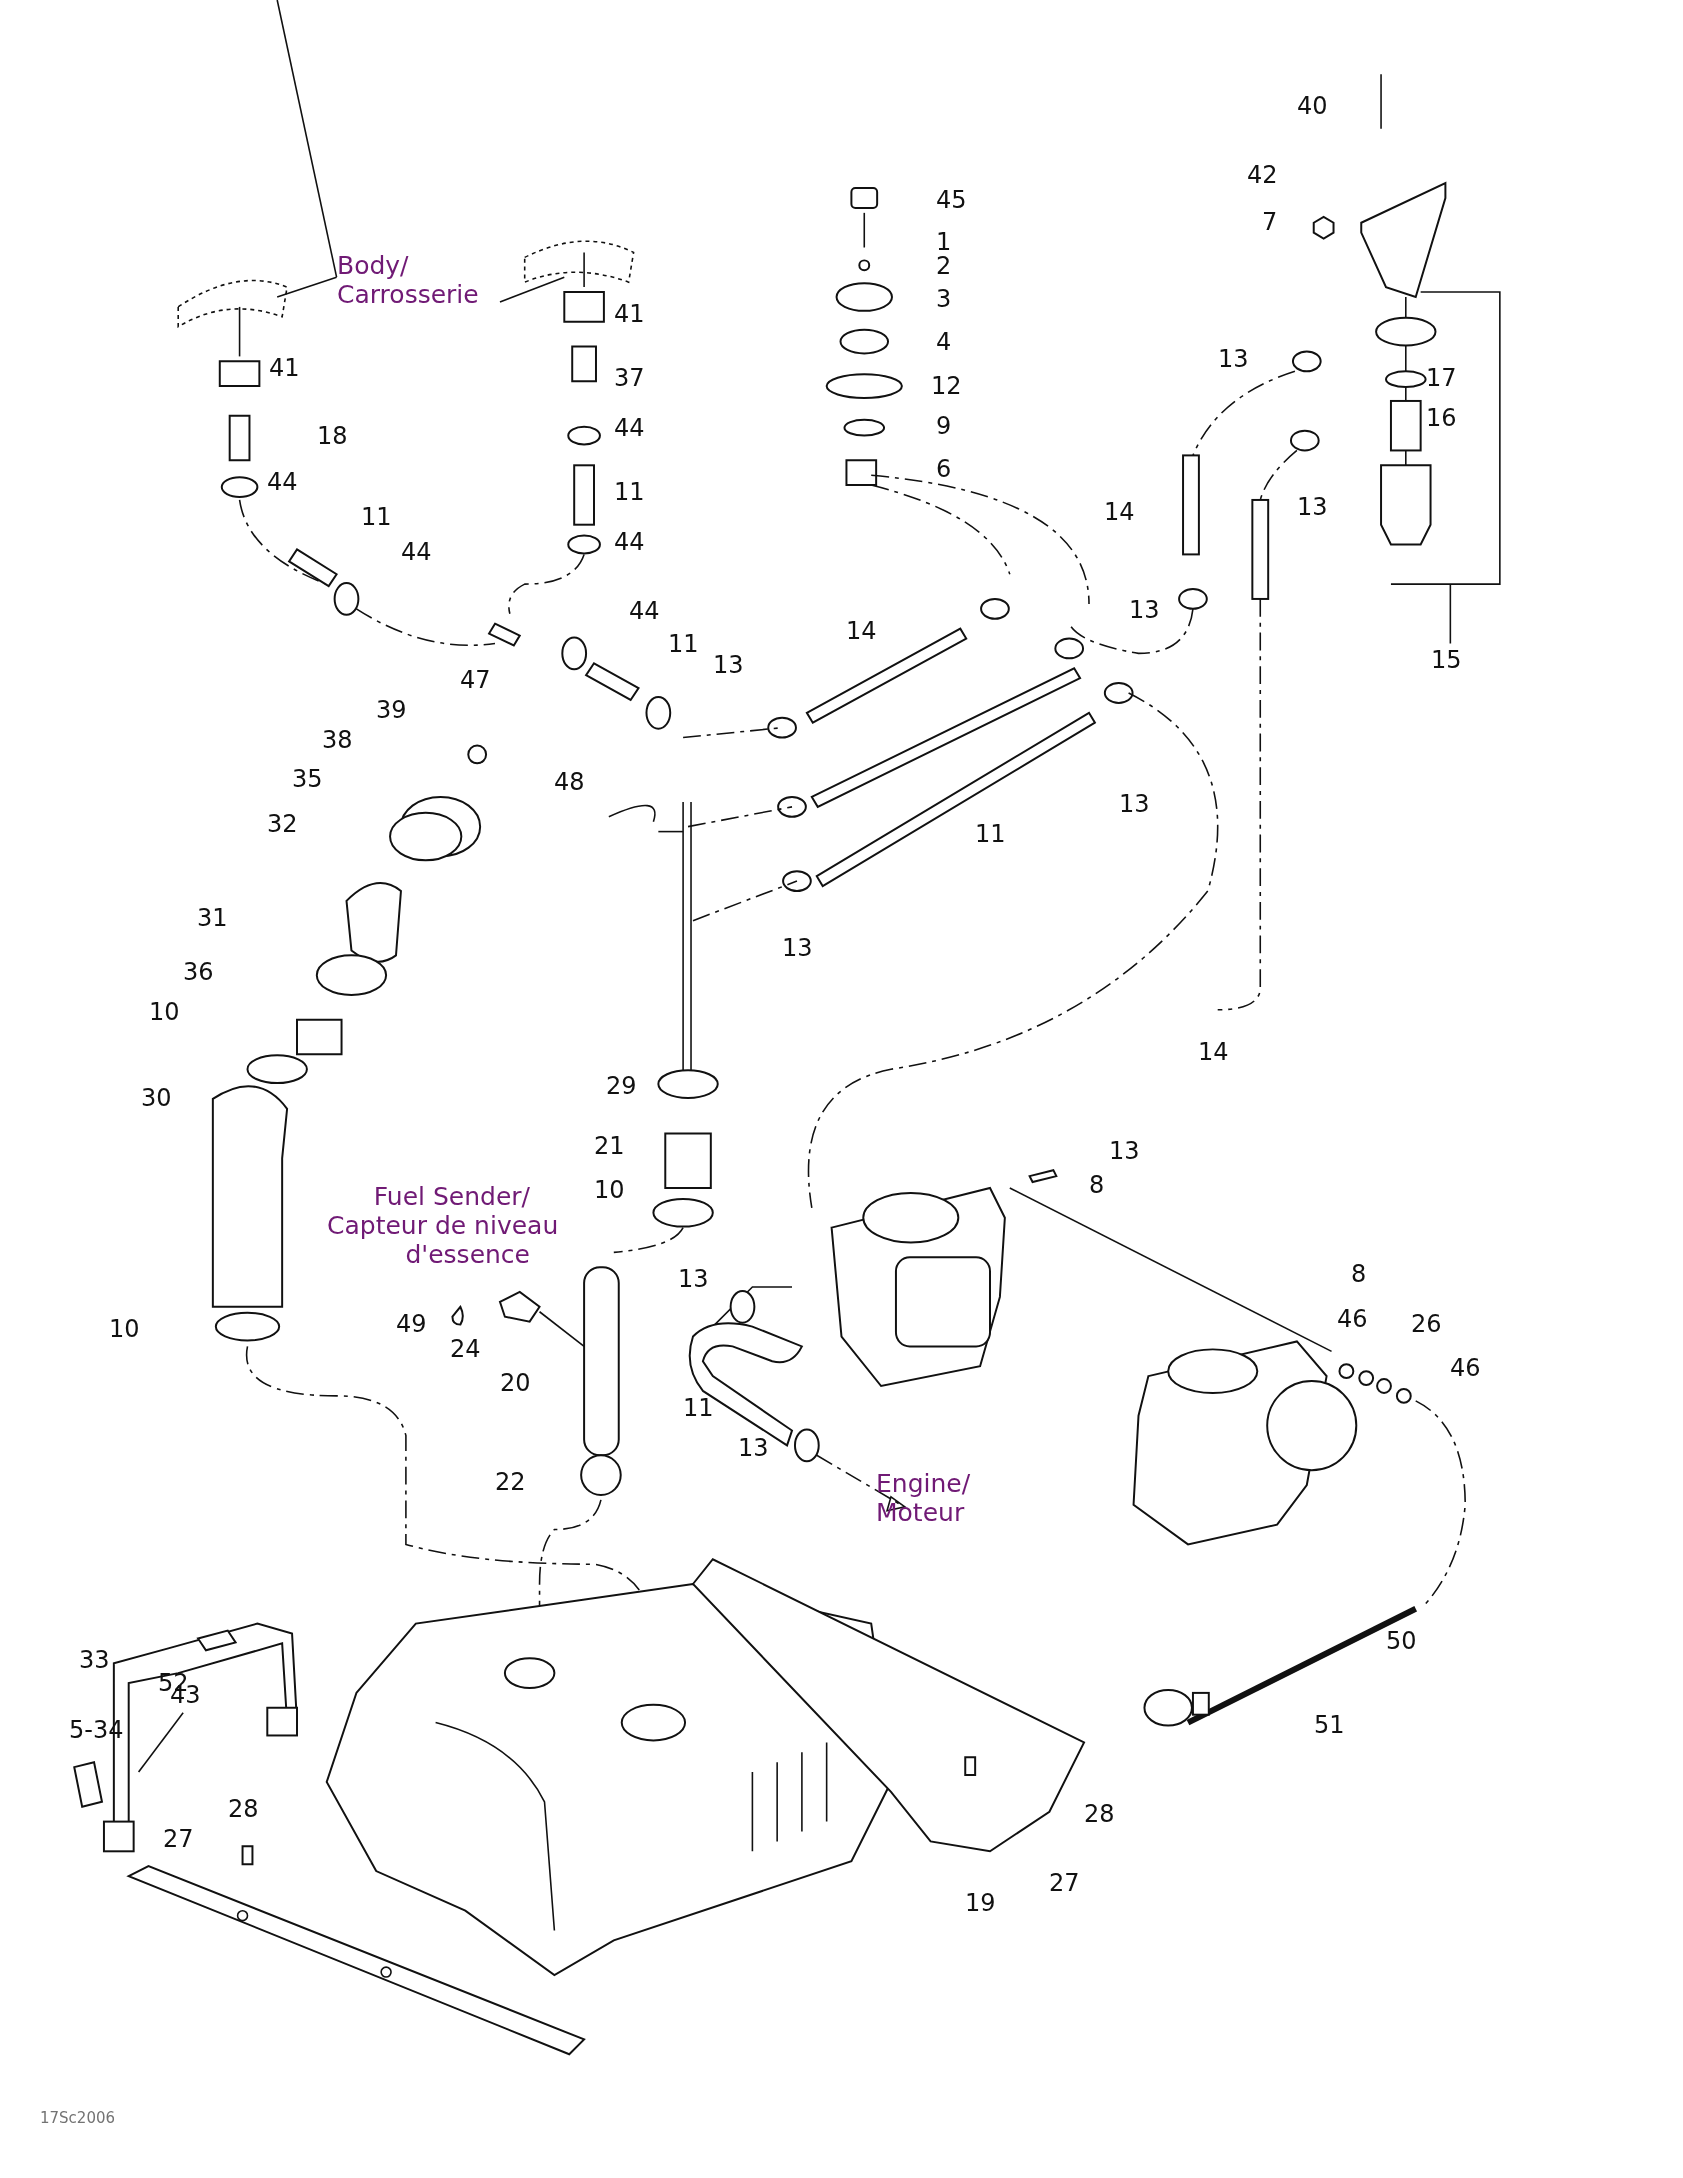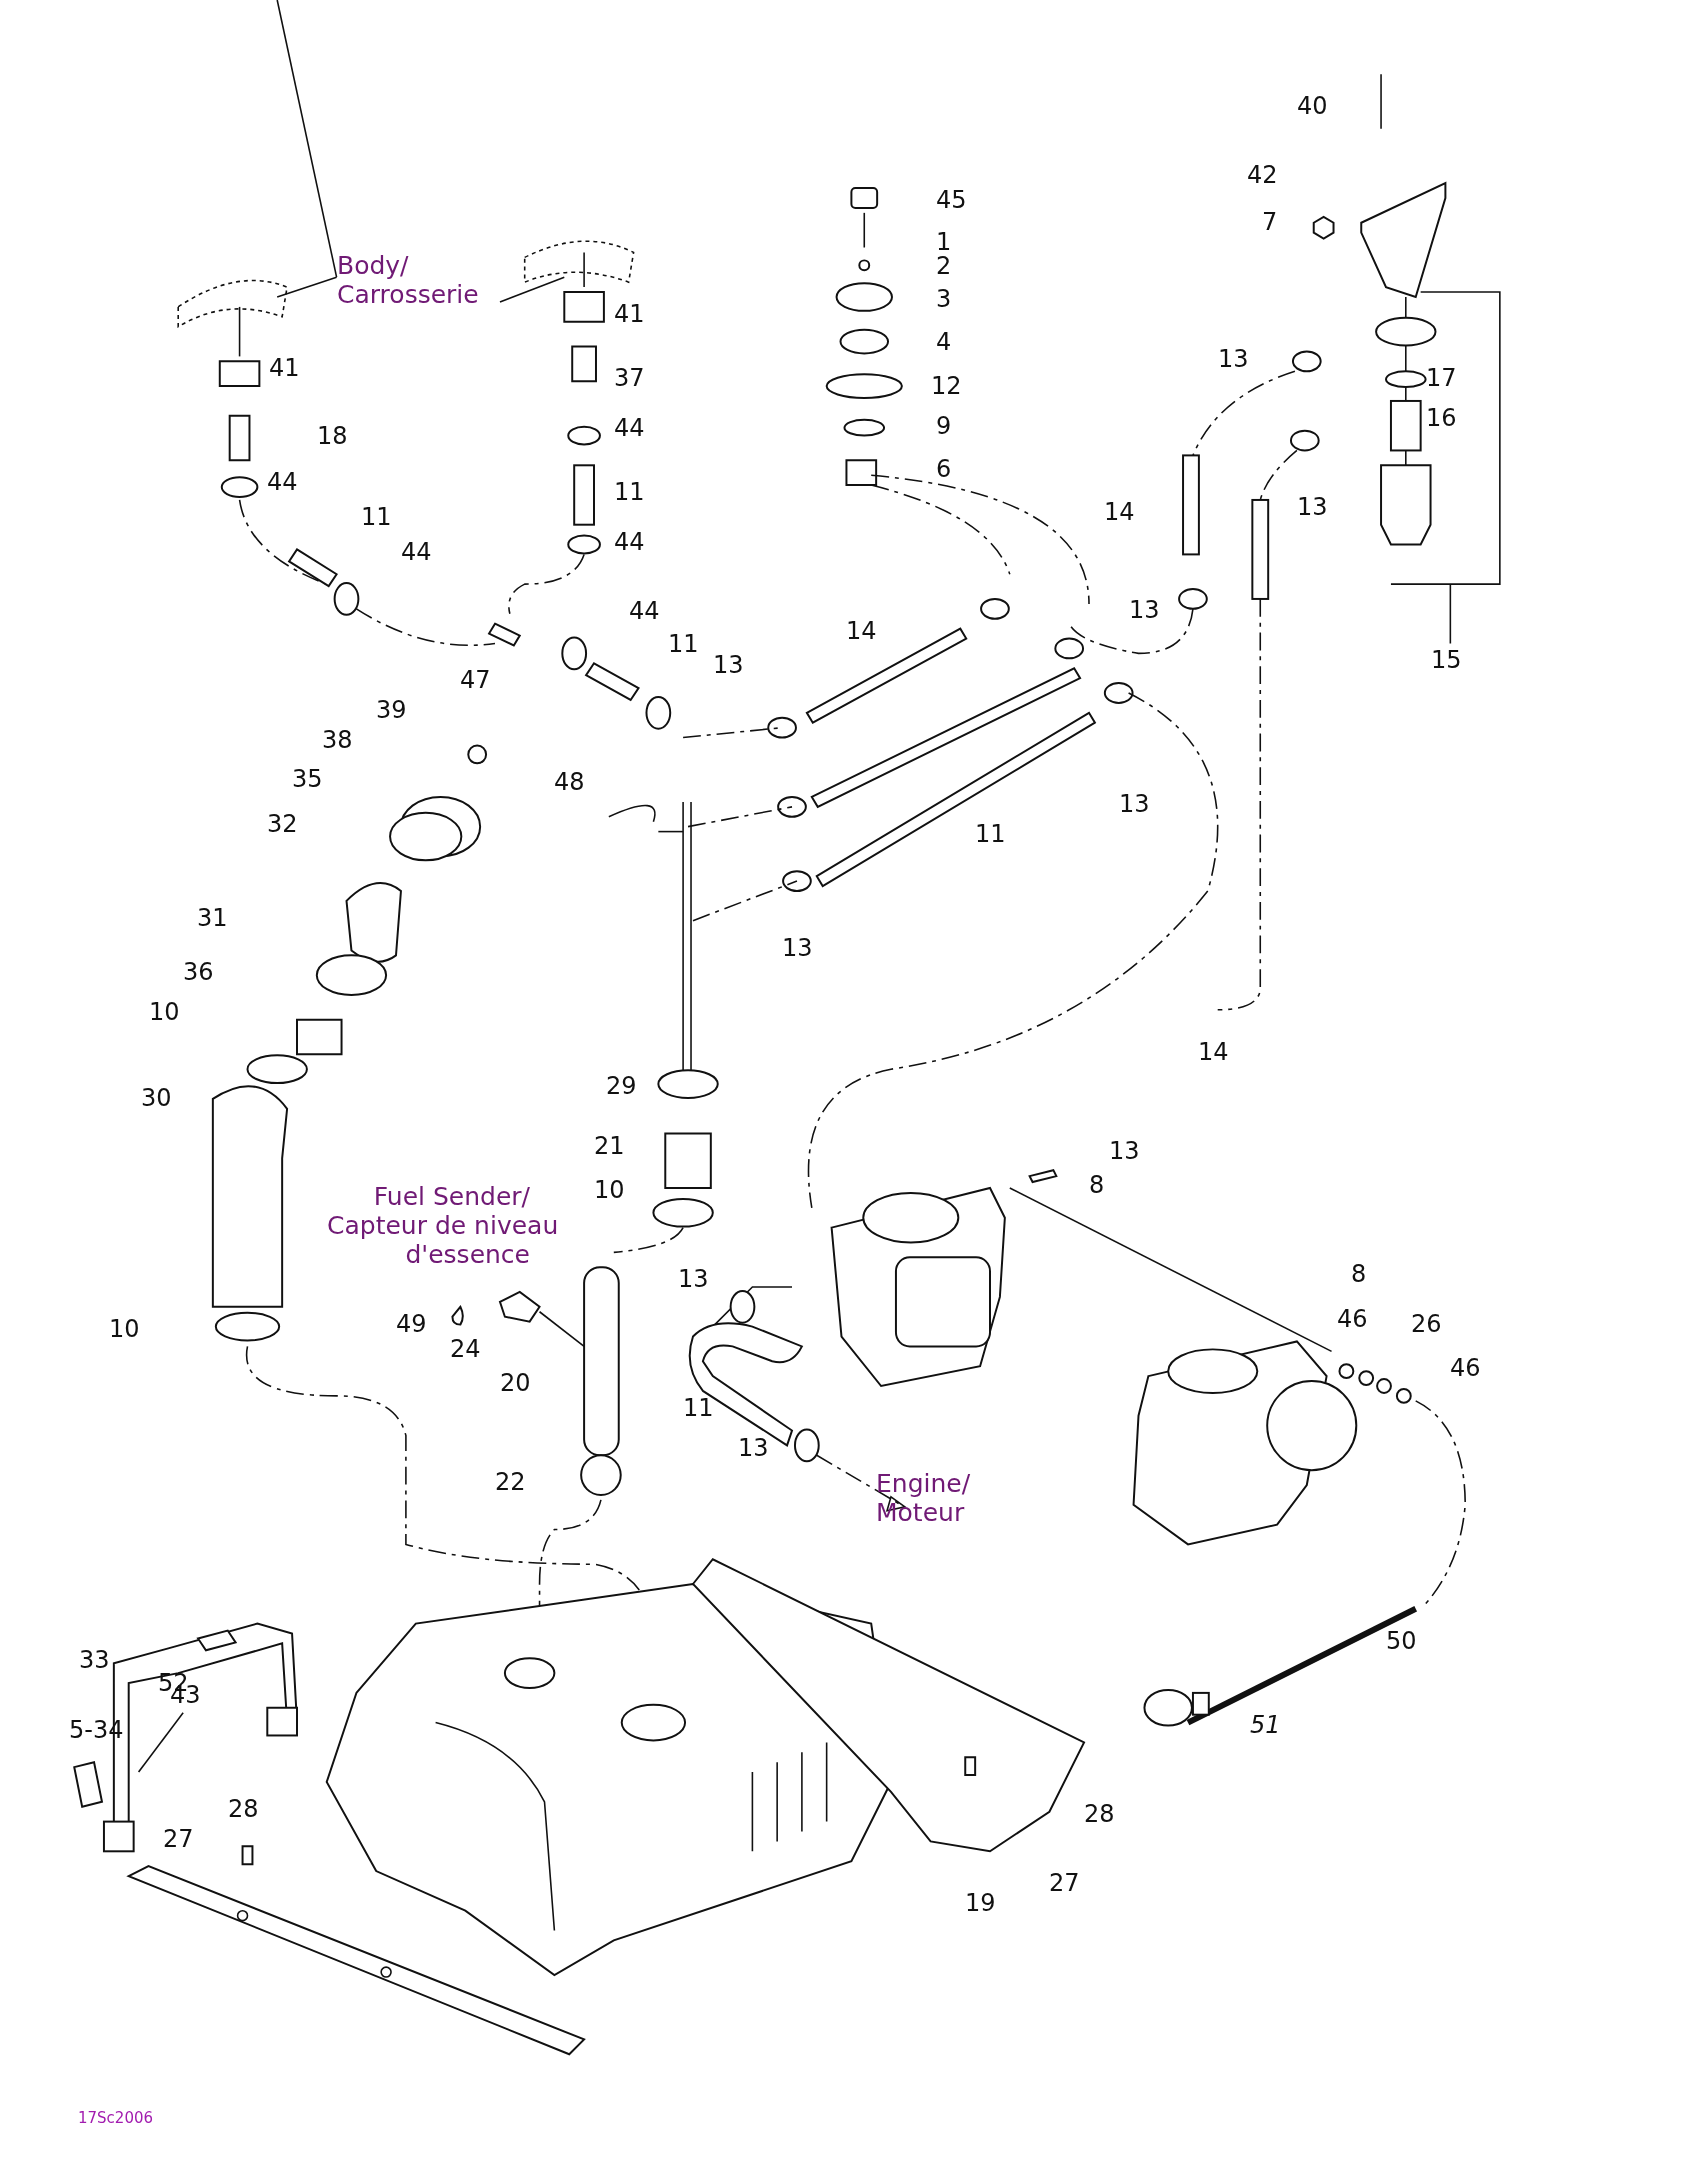--- a/index.html
+++ b/index.html
@@ -1,21 +1,21 @@
 <!DOCTYPE html>
 <html><head>
 <meta charset="utf-8">
 <style>
   html,body{margin:0;padding:0;background:#fff;}
   #canvas{position:relative;width:1683px;height:2178px;background:#fff;overflow:hidden;font-family:"DejaVu Sans",sans-serif;}
   svg#art{position:absolute;left:0;top:0;}
   .lbl{position:absolute;font-size:24px;color:#111;white-space:nowrap;line-height:1;}
   .note{position:absolute;font-size:25px;color:#701a75;line-height:1.15;white-space:nowrap;}
   .note.r{text-align:right;}
-  .code{position:absolute;font-size:15px;color:#a21caf;margin-left:38px;}
+  .code{position:absolute;font-size:15px;color:#737373;}
   .ln{stroke:#111;stroke-width:1.6;fill:none;}
   .part{stroke:#111;stroke-width:2;fill:#fff;}
   .dash{stroke:#111;stroke-width:1.6;fill:none;stroke-dasharray:18 6 4 6;}
   .dot{stroke:#111;stroke-width:1.6;fill:none;stroke-dasharray:4 4;}
 </style>
 </head>
 <body>
 
 <div id="canvas">
 <svg id="art" width="1683" height="2178" viewBox="0 0 1700 2200">
@@ -228,21 +228,21 @@
       <div class="lbl" style="left: 396px; top: 1312px;">49</div>
       <div class="lbl" style="left: 450px; top: 1337px;">24</div>
       <div class="lbl" style="left: 500px; top: 1371px;">20</div>
       <div class="lbl" style="left: 495px; top: 1470px;">22</div>
       <div class="lbl" style="left: 1089px; top: 1173px;">8</div>
       <div class="lbl" style="left: 1351px; top: 1262px;">8</div>
       <div class="lbl" style="left: 1337px; top: 1307px;">46</div>
       <div class="lbl" style="left: 1450px; top: 1356px;">46</div>
       <div class="lbl" style="left: 1411px; top: 1312px;">26</div>
       <div class="lbl" style="left: 1386px; top: 1629px;">50</div>
-      <div class="lbl" style="left: 1250px; top: 1713px; font-style: italic;">51</div>
+      <div class="lbl" style="left: 1314px; top: 1713px;">51</div>
       <div class="lbl" style="left: 158px; top: 1671px;">52</div>
       <div class="lbl" style="left: 79px; top: 1648px;">33</div>
       <div class="lbl" style="left: 69px; top: 1718px;">5-34</div>
       <div class="lbl" style="left: 170px; top: 1683px;">43</div>
       <div class="lbl" style="left: 228px; top: 1797px;">28</div>
       <div class="lbl" style="left: 1084px; top: 1802px;">28</div>
       <div class="lbl" style="left: 163px; top: 1827px;">27</div>
       <div class="lbl" style="left: 1049px; top: 1871px;">27</div>
       <div class="lbl" style="left: 965px; top: 1891px;">19</div>
     </div>

